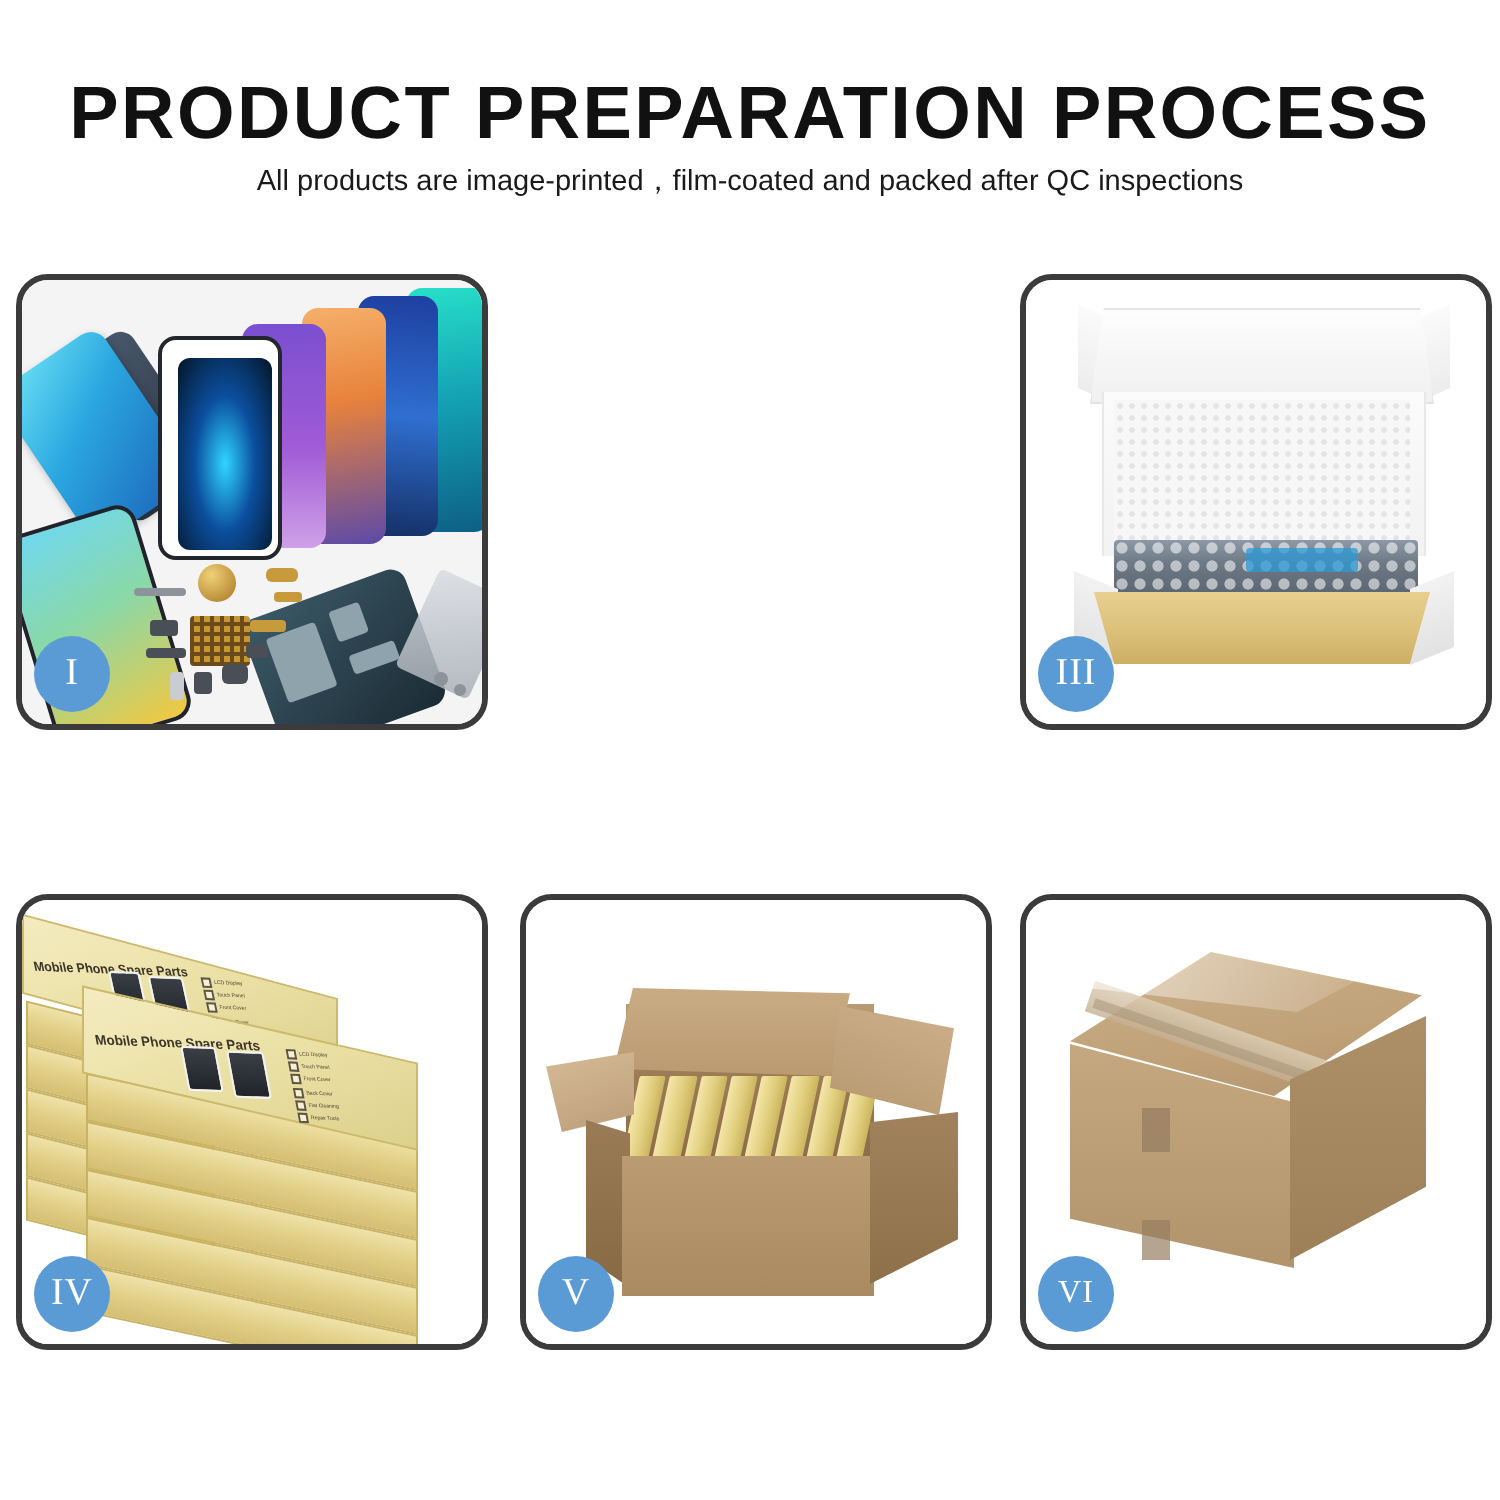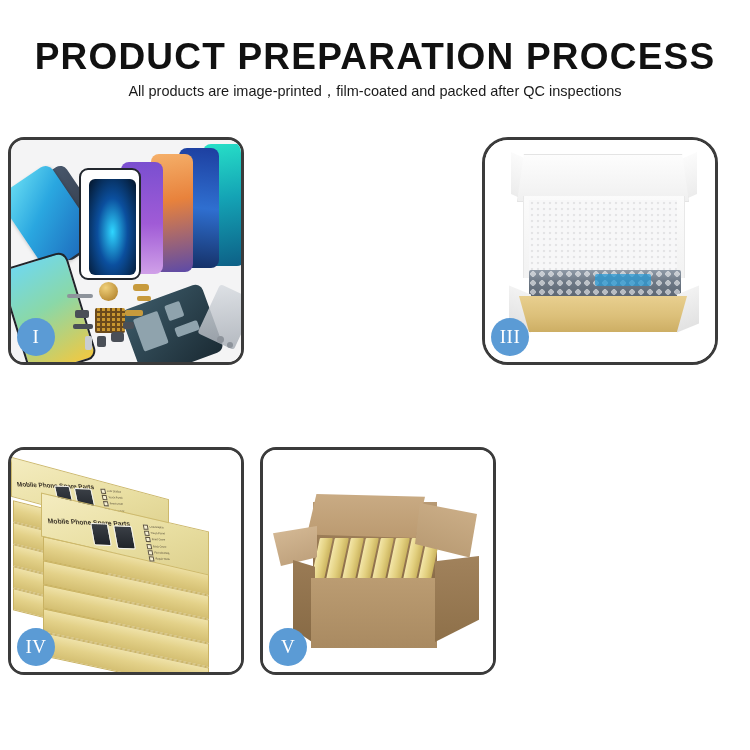--- a/index.html
+++ b/index.html
@@ -35,21 +35,21 @@
     position:absolute;
     width:236px;height:228px;
     border:3px solid #3b3b3b;
     border-radius:16px;
     background:#ffffff;
     box-sizing:border-box;
     overflow:hidden;
   }
   .p1{left:0px;  top:0px;}
   .p2{left:252px;top:0px;}
-  .p3{left:474px;top:0px;border-radius:26px;}
+  .p3{left:502px;top:0px;}
   .p4{left:0px;  top:310px;}
   .p5{left:252px;top:310px;}
   .p6{left:502px;top:310px;}
 
   .scene{position:absolute;left:0;top:0;right:0;bottom:0;overflow:hidden;}
 
   
   .badge{
     position:absolute;left:6px;bottom:6px;
     width:38px;height:38px;border-radius:50%;
@@ -542,15 +542,28 @@
         <div class="c5-lidtop"></div>
         <div class="c5-flapL"></div>
         <div class="c5-flapR"></div>
         <div class="c5-leftside"></div>
         <div class="c5-front"></div>
         <div class="c5-side"></div>
       </div>
       <div class="badge">V</div>
     </div>
 
+    <div class="panel p6">
+      <div class="scene s6">
+        <div class="c6-top"></div>
+        <div class="c6-tape"></div>
+        <div class="c6-tape2"></div>
+        <div class="c6-sheen"></div>
+        <div class="c6-front"></div>
+        <div class="c6-side"></div>
+        <div class="c6-seam"></div>
+        <div class="c6-seam2"></div>
+      </div>
+      <div class="badge small">VI</div>
+    </div>
 
   </div>
 </div>
 
 </body></html>

